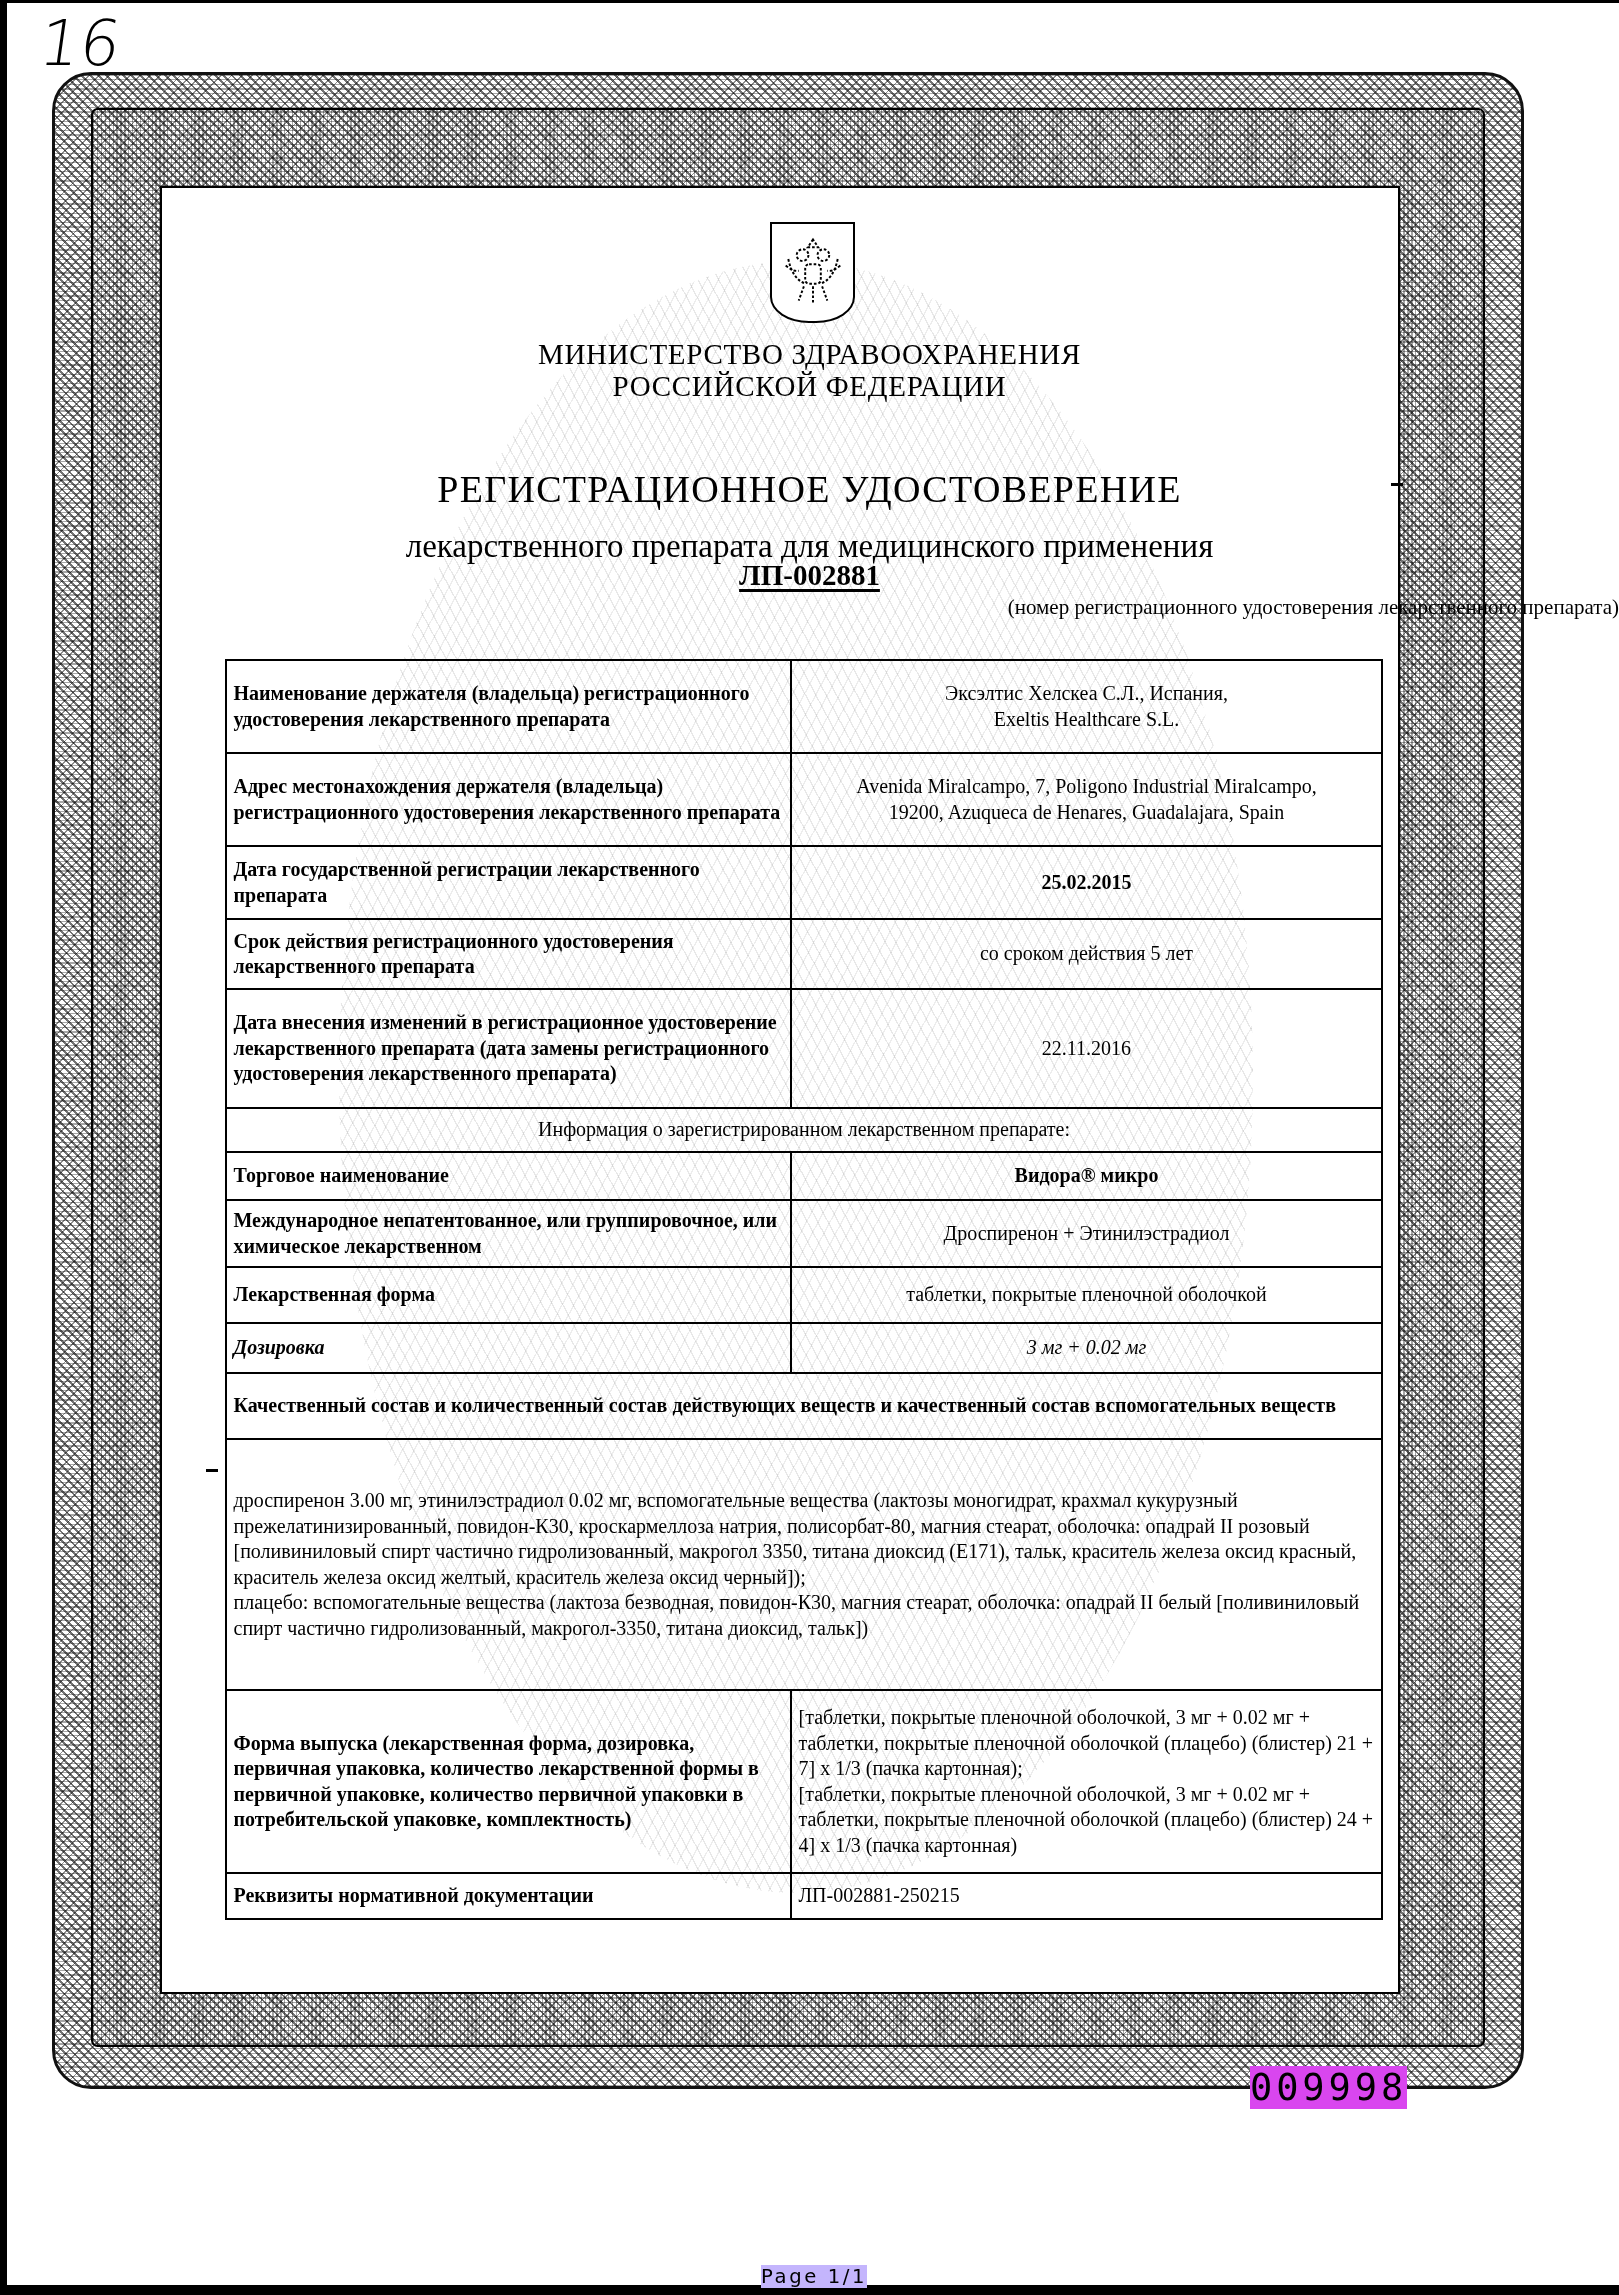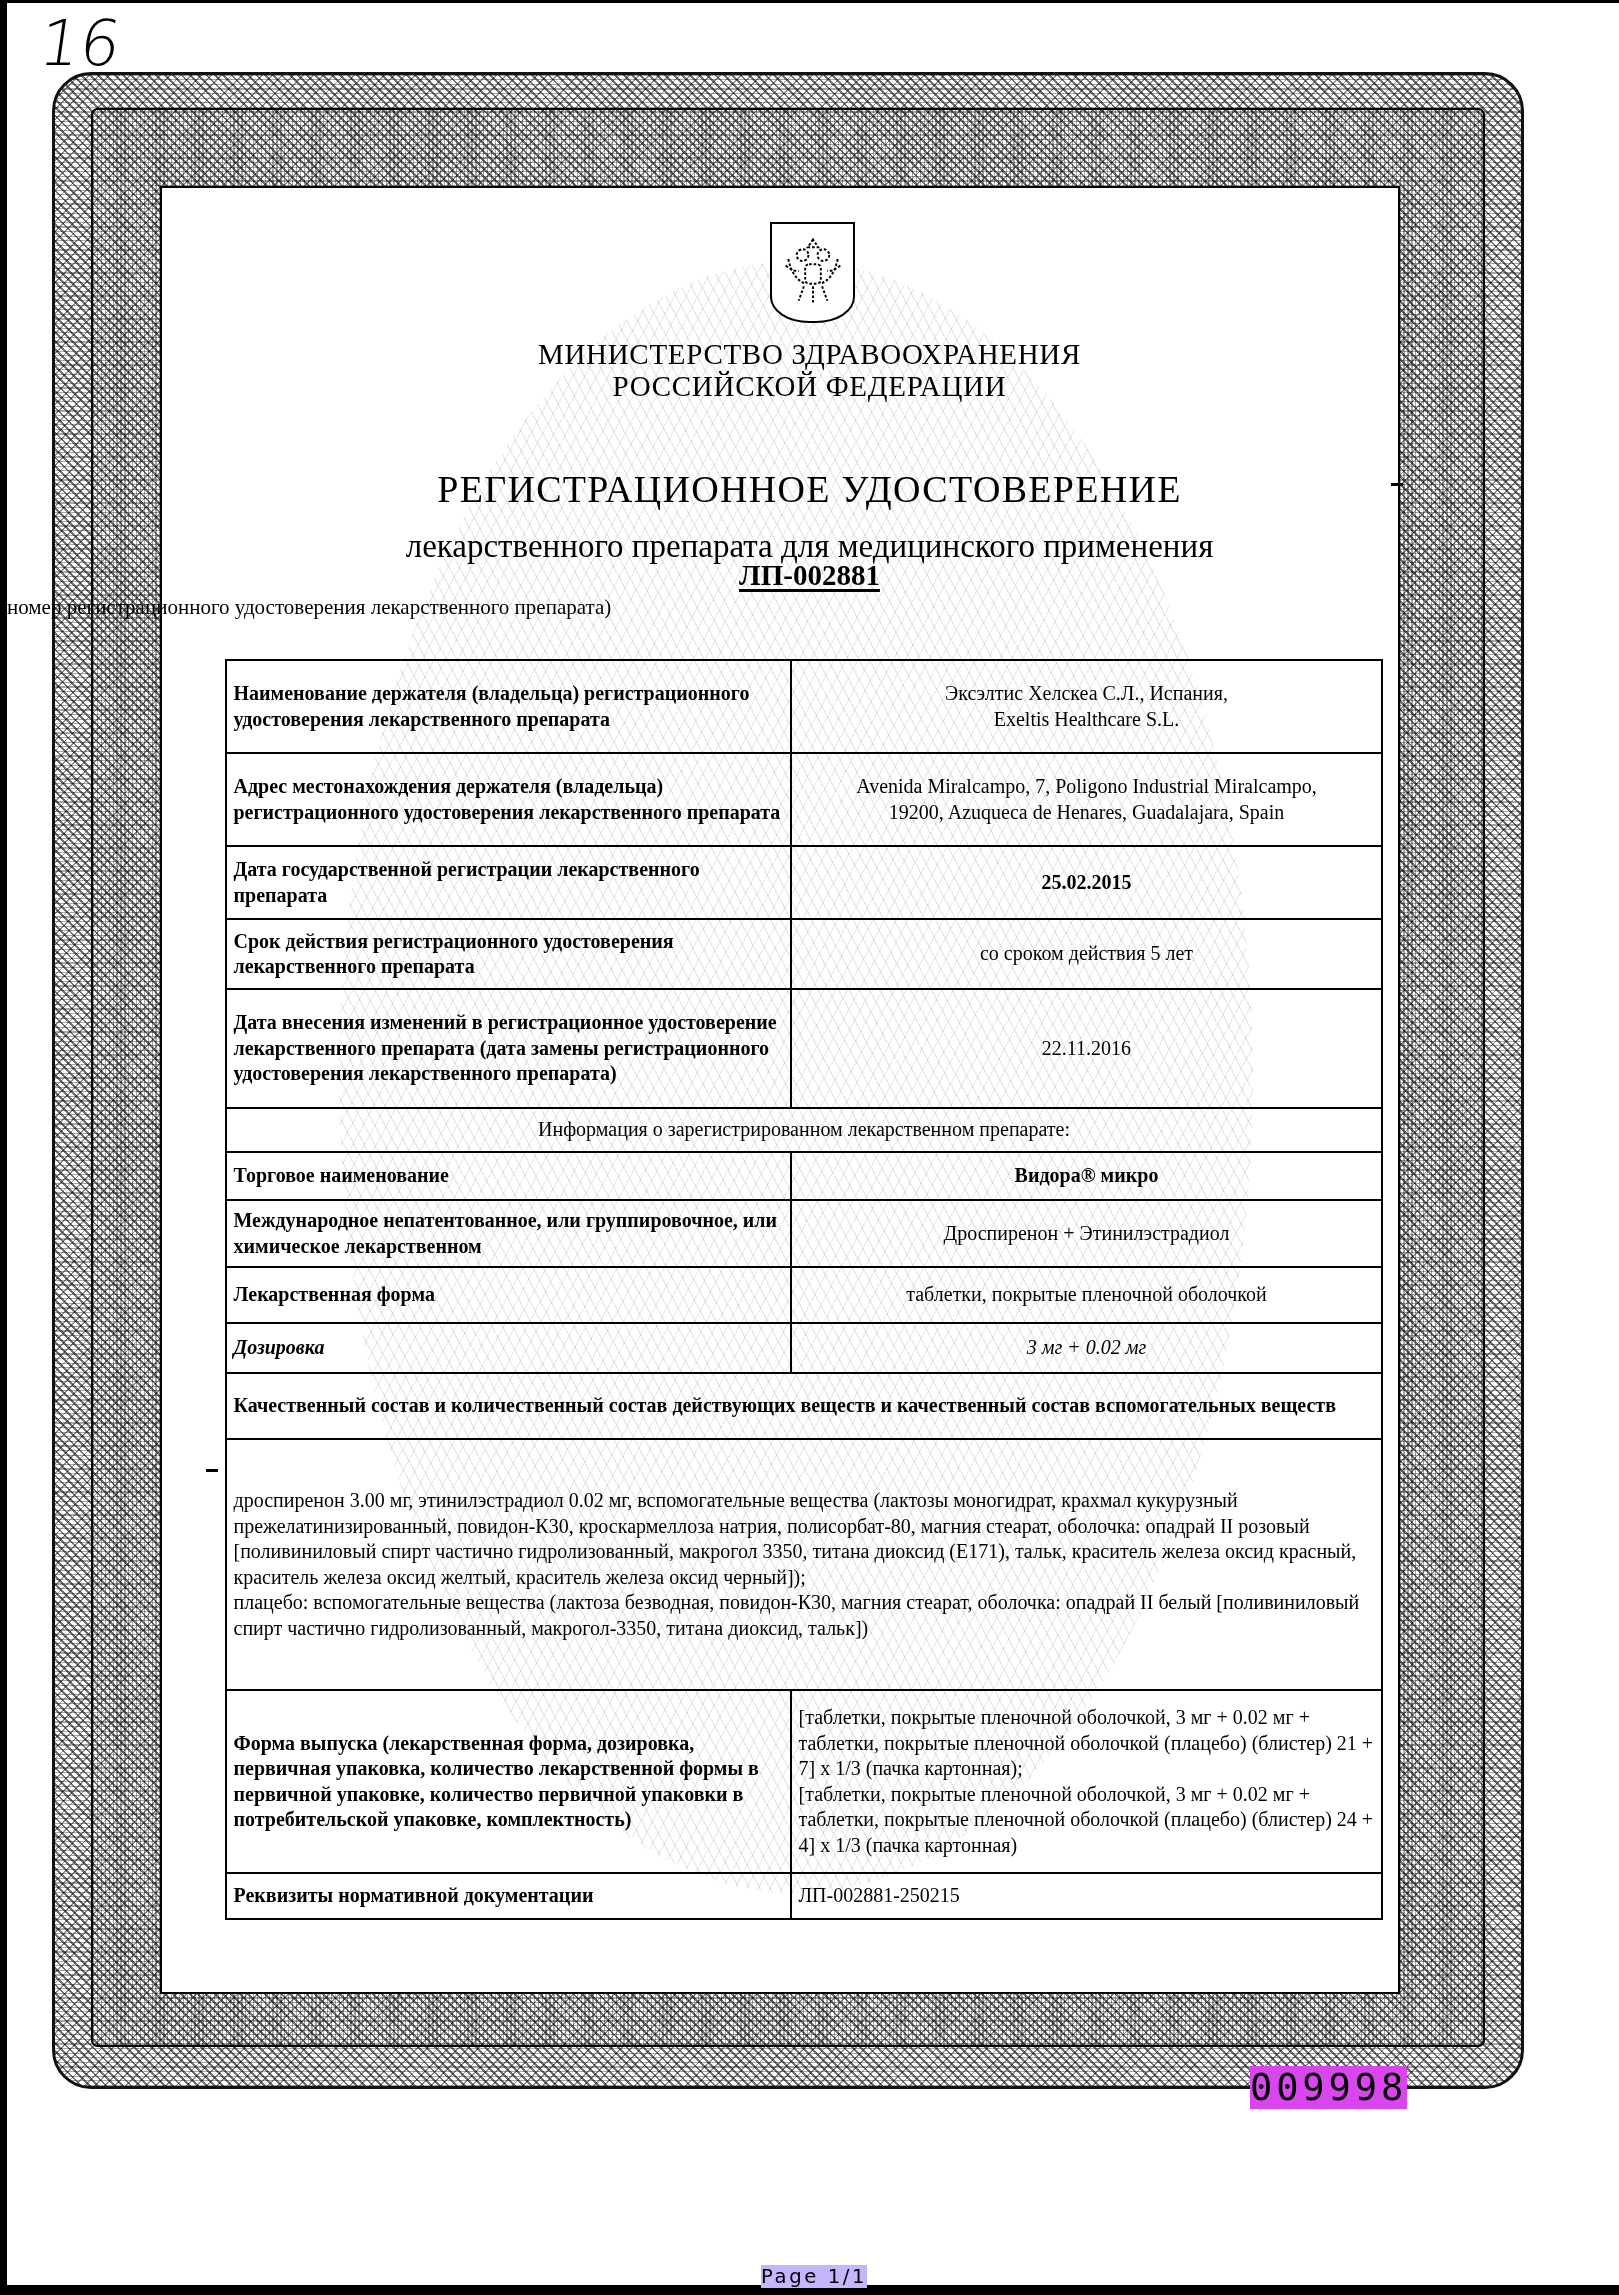--- a/index.html
+++ b/index.html
@@ -33,21 +33,21 @@
     border:2.6px solid #000; border-radius:0 0 39px 39px / 0 0 26px 26px; background:#fff; box-sizing:border-box; }
   .emblem svg { position:absolute; left:6.5px; top:9.1px; }
 
   .ministry { position:absolute; left:0; width:1619px; text-align:center; font-size:29px; letter-spacing:0.7px; line-height:31px; }
   .ministry.l1 { top:339px; }
   .ministry.l2 { top:371px; }
   .cert-title { position:absolute; left:0; width:1619px; top:467px; text-align:center; font-size:38px; letter-spacing:1.3px; }
   .cert-subtitle { position:absolute; left:0; width:1619px; top:528px; text-align:center; font-size:33px; }
   .cert-number { position:absolute; left:0; width:1619px; top:559px; text-align:center; font-size:29px; font-weight:bold; }
   .cert-number span { text-decoration:underline; text-decoration-thickness:2.6px; text-underline-offset:3.9px; }
-  .cert-number-caption { position:absolute; left:0; width:1619px; top:595px; text-align:left; font-size:21px; }
+  .cert-number-caption { position:absolute; left:0; width:1619px; top:595px; text-align:right; font-size:21px; }
 
   table.reg { position:absolute; left:225px; top:659px; width:1158px; border-collapse:collapse; font-size:20px; line-height:25.5px; }
   table.reg td { border:2.6px solid #000; padding:3.9px 6.5px; vertical-align:middle; background:transparent; }
   table.reg td.label { width:550px; font-weight:bold; text-align:left; }
   table.reg td.value { text-align:center; }
   table.reg td.value.left { text-align:left; }
   table.reg td.span-center { text-align:center;margin-left:13px; }
   table.reg td.span-bold { font-weight:bold; text-align:left; }
   table.reg td.span-text { text-align:left; }
 

